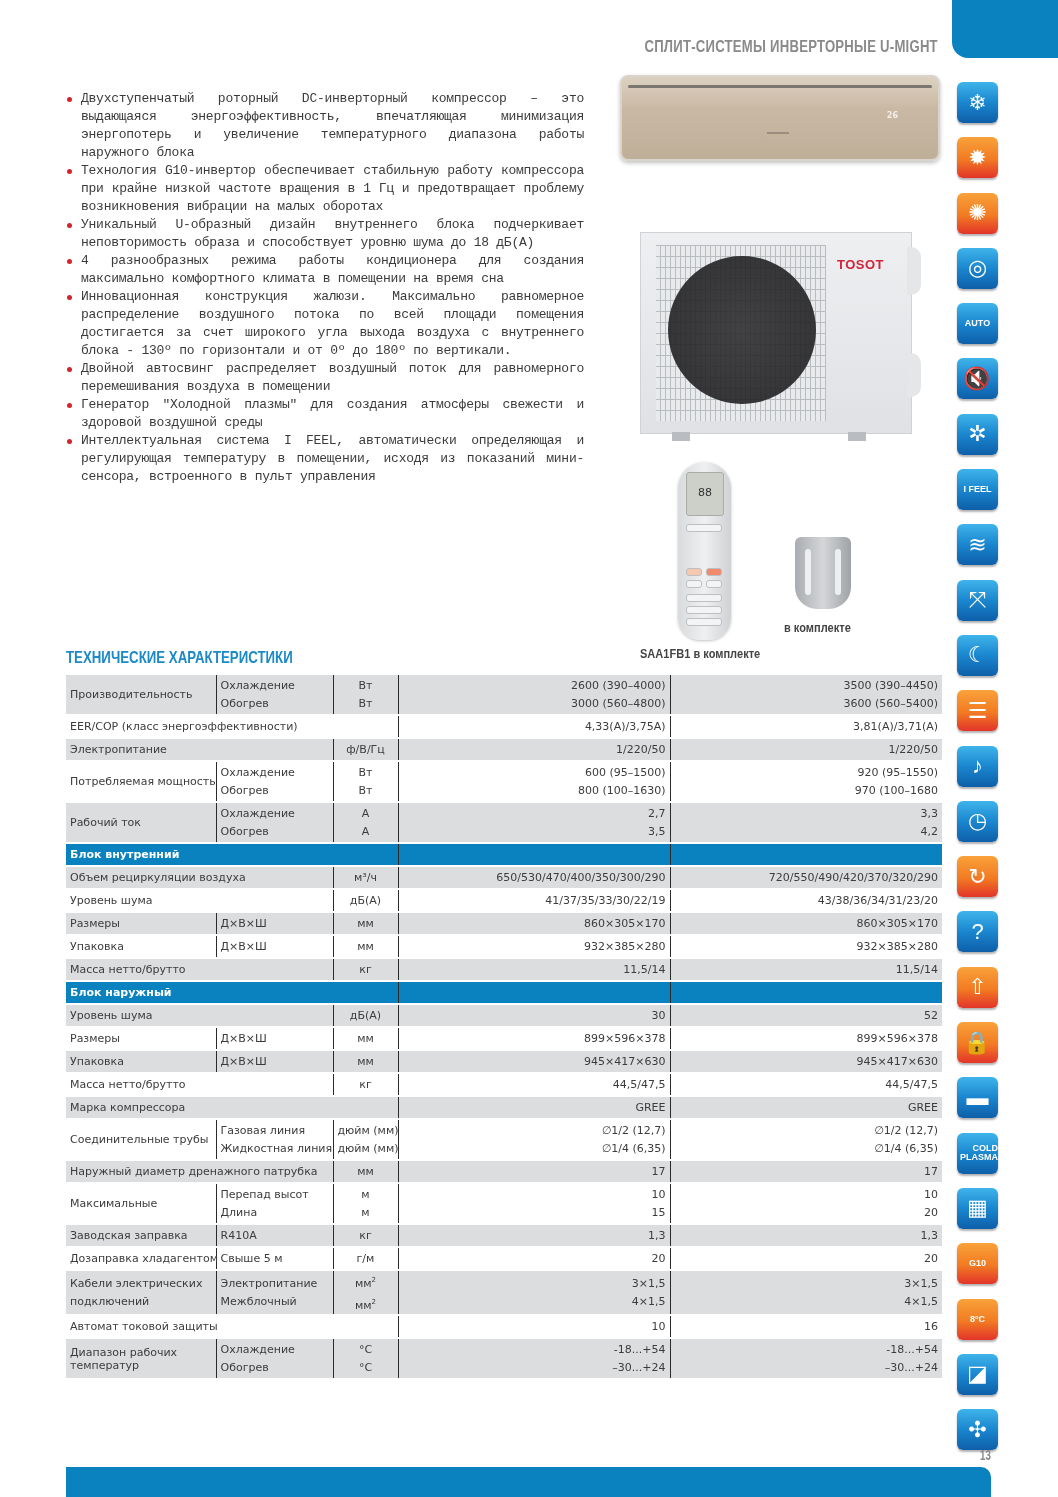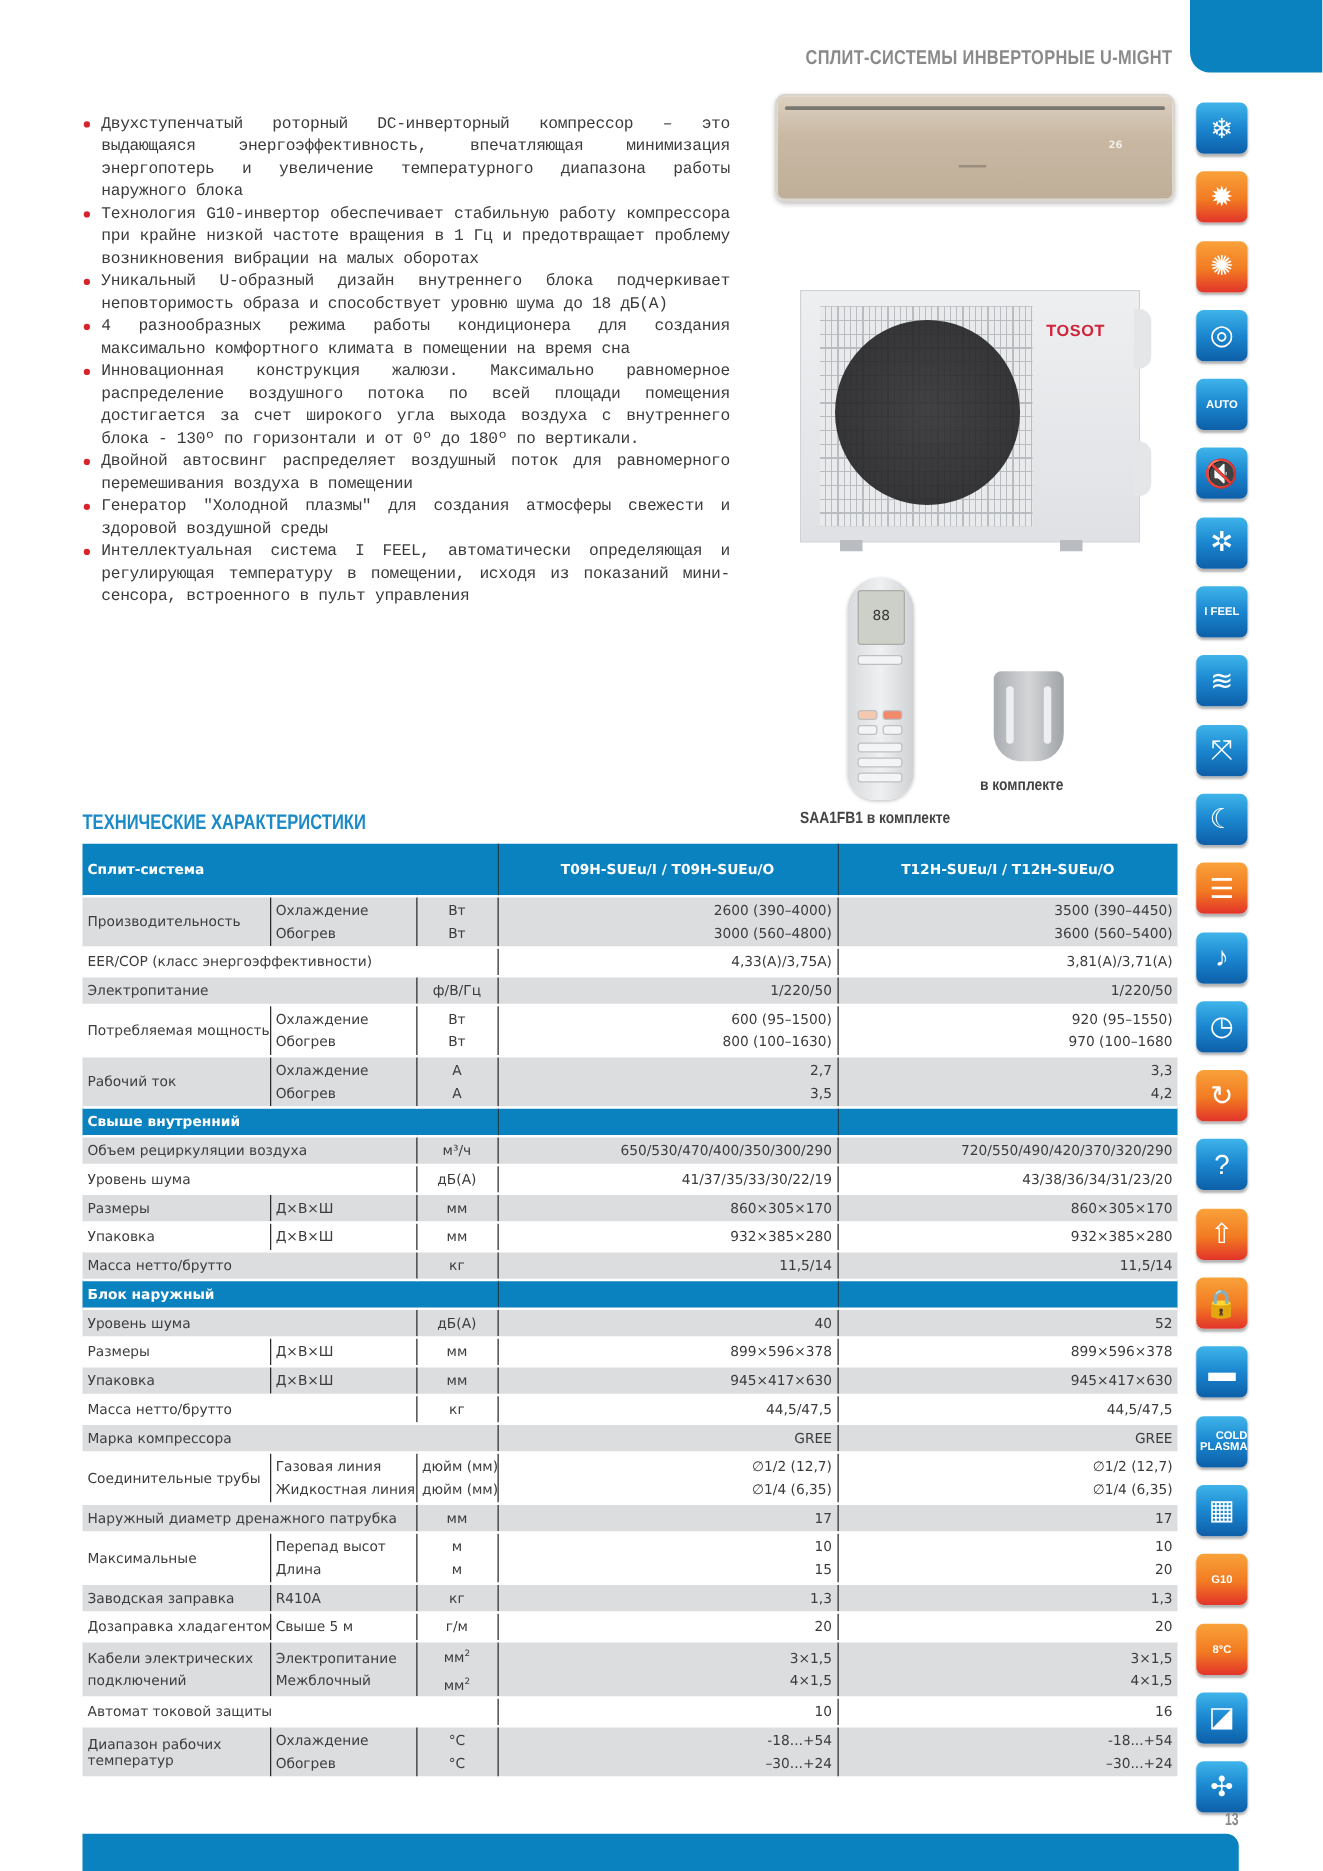--- a/index.html
+++ b/index.html
@@ -180,25 +180,20 @@
 
 <table class="spec">
   <colgroup>
     <col style="width:150px">
       <col style="width:117px">
       <col style="width:65px">
       <col style="width:272px">
       <col style="width:272px">
   </colgroup>
   <tbody>
-      <tr class="hdr">
-    <td colspan="3">Сплит-система</td>
-    <td class="v bl">T09H-SUEu/I / T09H-SUEu/O</td>
-    <td class="v bl">T12H-SUEu/I / T12H-SUEu/O</td>
-  </tr>
 
   <tr class="g dbl">
     <td>Производительность</td>
     <td class="bl">
           <div>Охлаждение</div>
           <div>Обогрев</div>
         </td>
     <td class="c bl">
           <div>Вт</div>
           <div>Вт</div>
@@ -256,21 +251,21 @@
           <div>2,7</div>
           <div>3,5</div>
         </td>
     <td class="v bl">
           <div>3,3</div>
           <div>4,2</div>
         </td>
   </tr>
 
   <tr class="sec">
-    <td colspan="3">Свыше внутренний</td>
+    <td colspan="3">Блок внутренний</td>
     <td class="bl"></td>
     <td class="bl"></td>
   </tr>
   <tr class="g">
     <td colspan="2">Объем рециркуляции воздуха</td>
     <td class="c bl">м³/ч</td>
     <td class="v bl">650/530/470/400/350/300/290</td>
     <td class="v bl">720/550/490/420/370/320/290</td>
   </tr>
   <tr class="w">
@@ -301,21 +296,21 @@
   </tr>
 
   <tr class="sec">
     <td colspan="3">Блок наружный</td>
     <td class="bl"></td>
     <td class="bl"></td>
   </tr>
   <tr class="g">
     <td colspan="2">Уровень шума</td>
     <td class="c bl">дБ(А)</td>
-    <td class="v bl">40</td>
+    <td class="v bl">30</td>
     <td class="v bl">52</td>
   </tr>
   <tr class="w">
     <td>Размеры</td>
     <td class="bl">Д×В×Ш</td>
     <td class="c bl">мм</td>
     <td class="v bl">899×596×378</td>
     <td class="v bl">899×596×378</td>
   </tr>
   <tr class="g">

